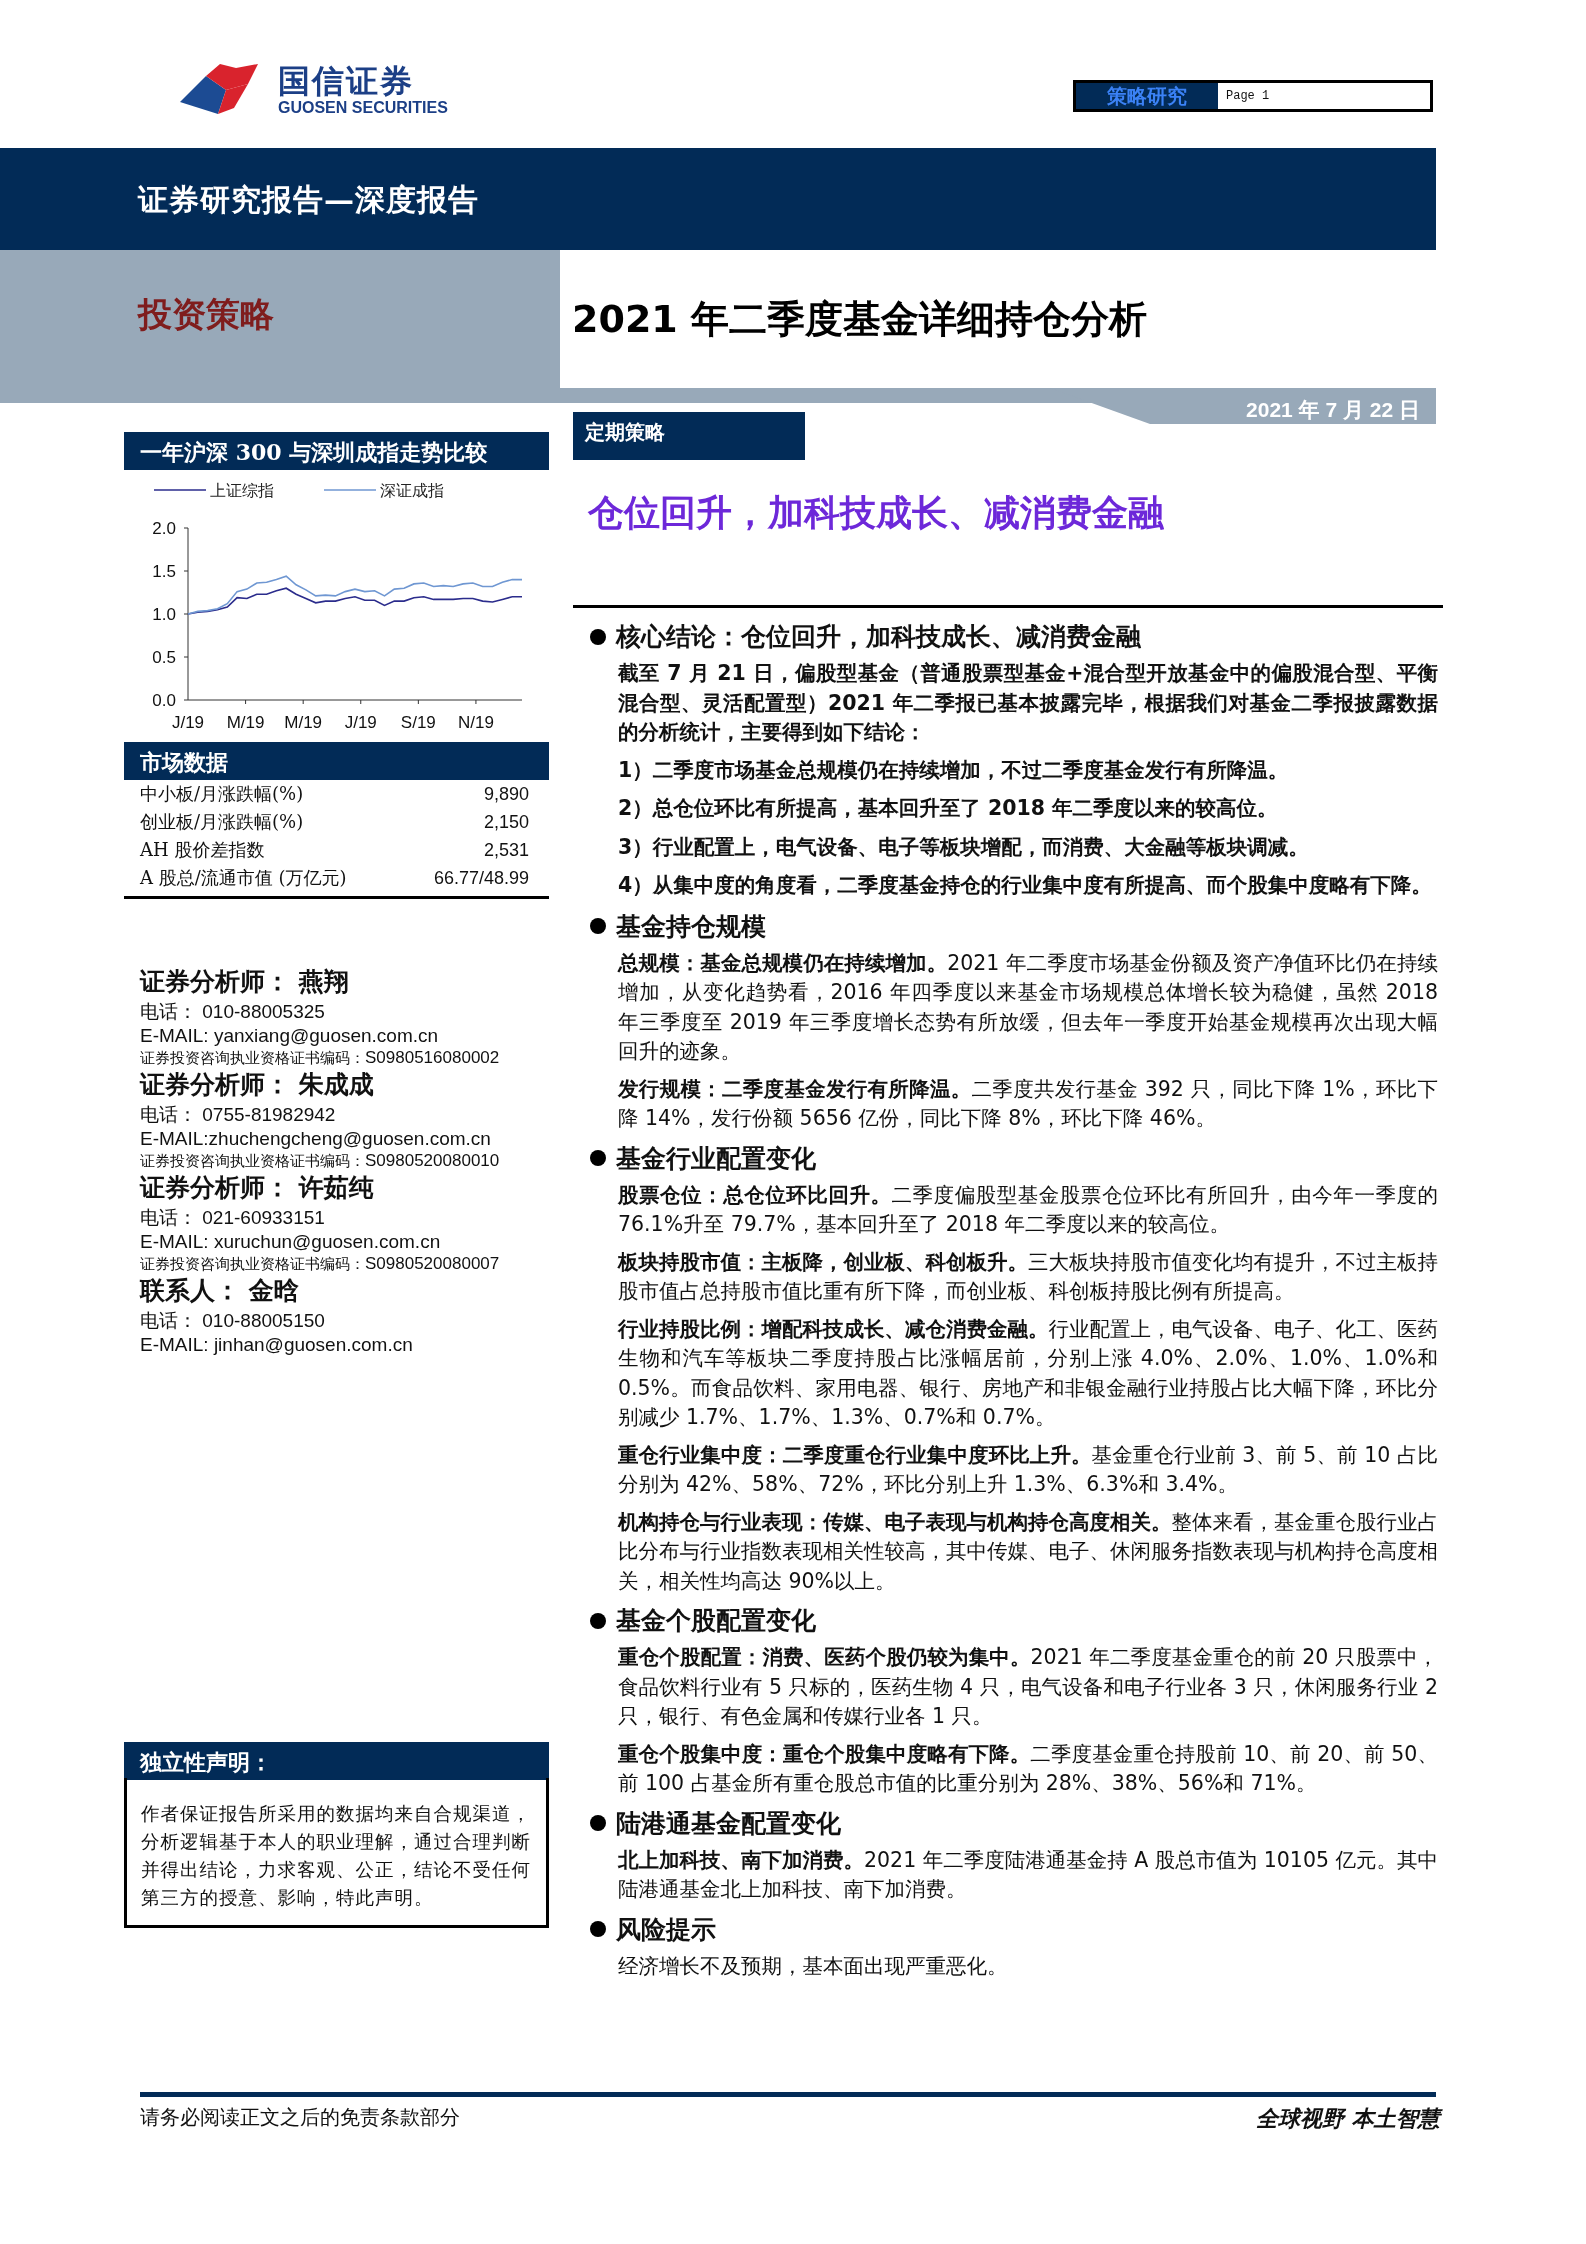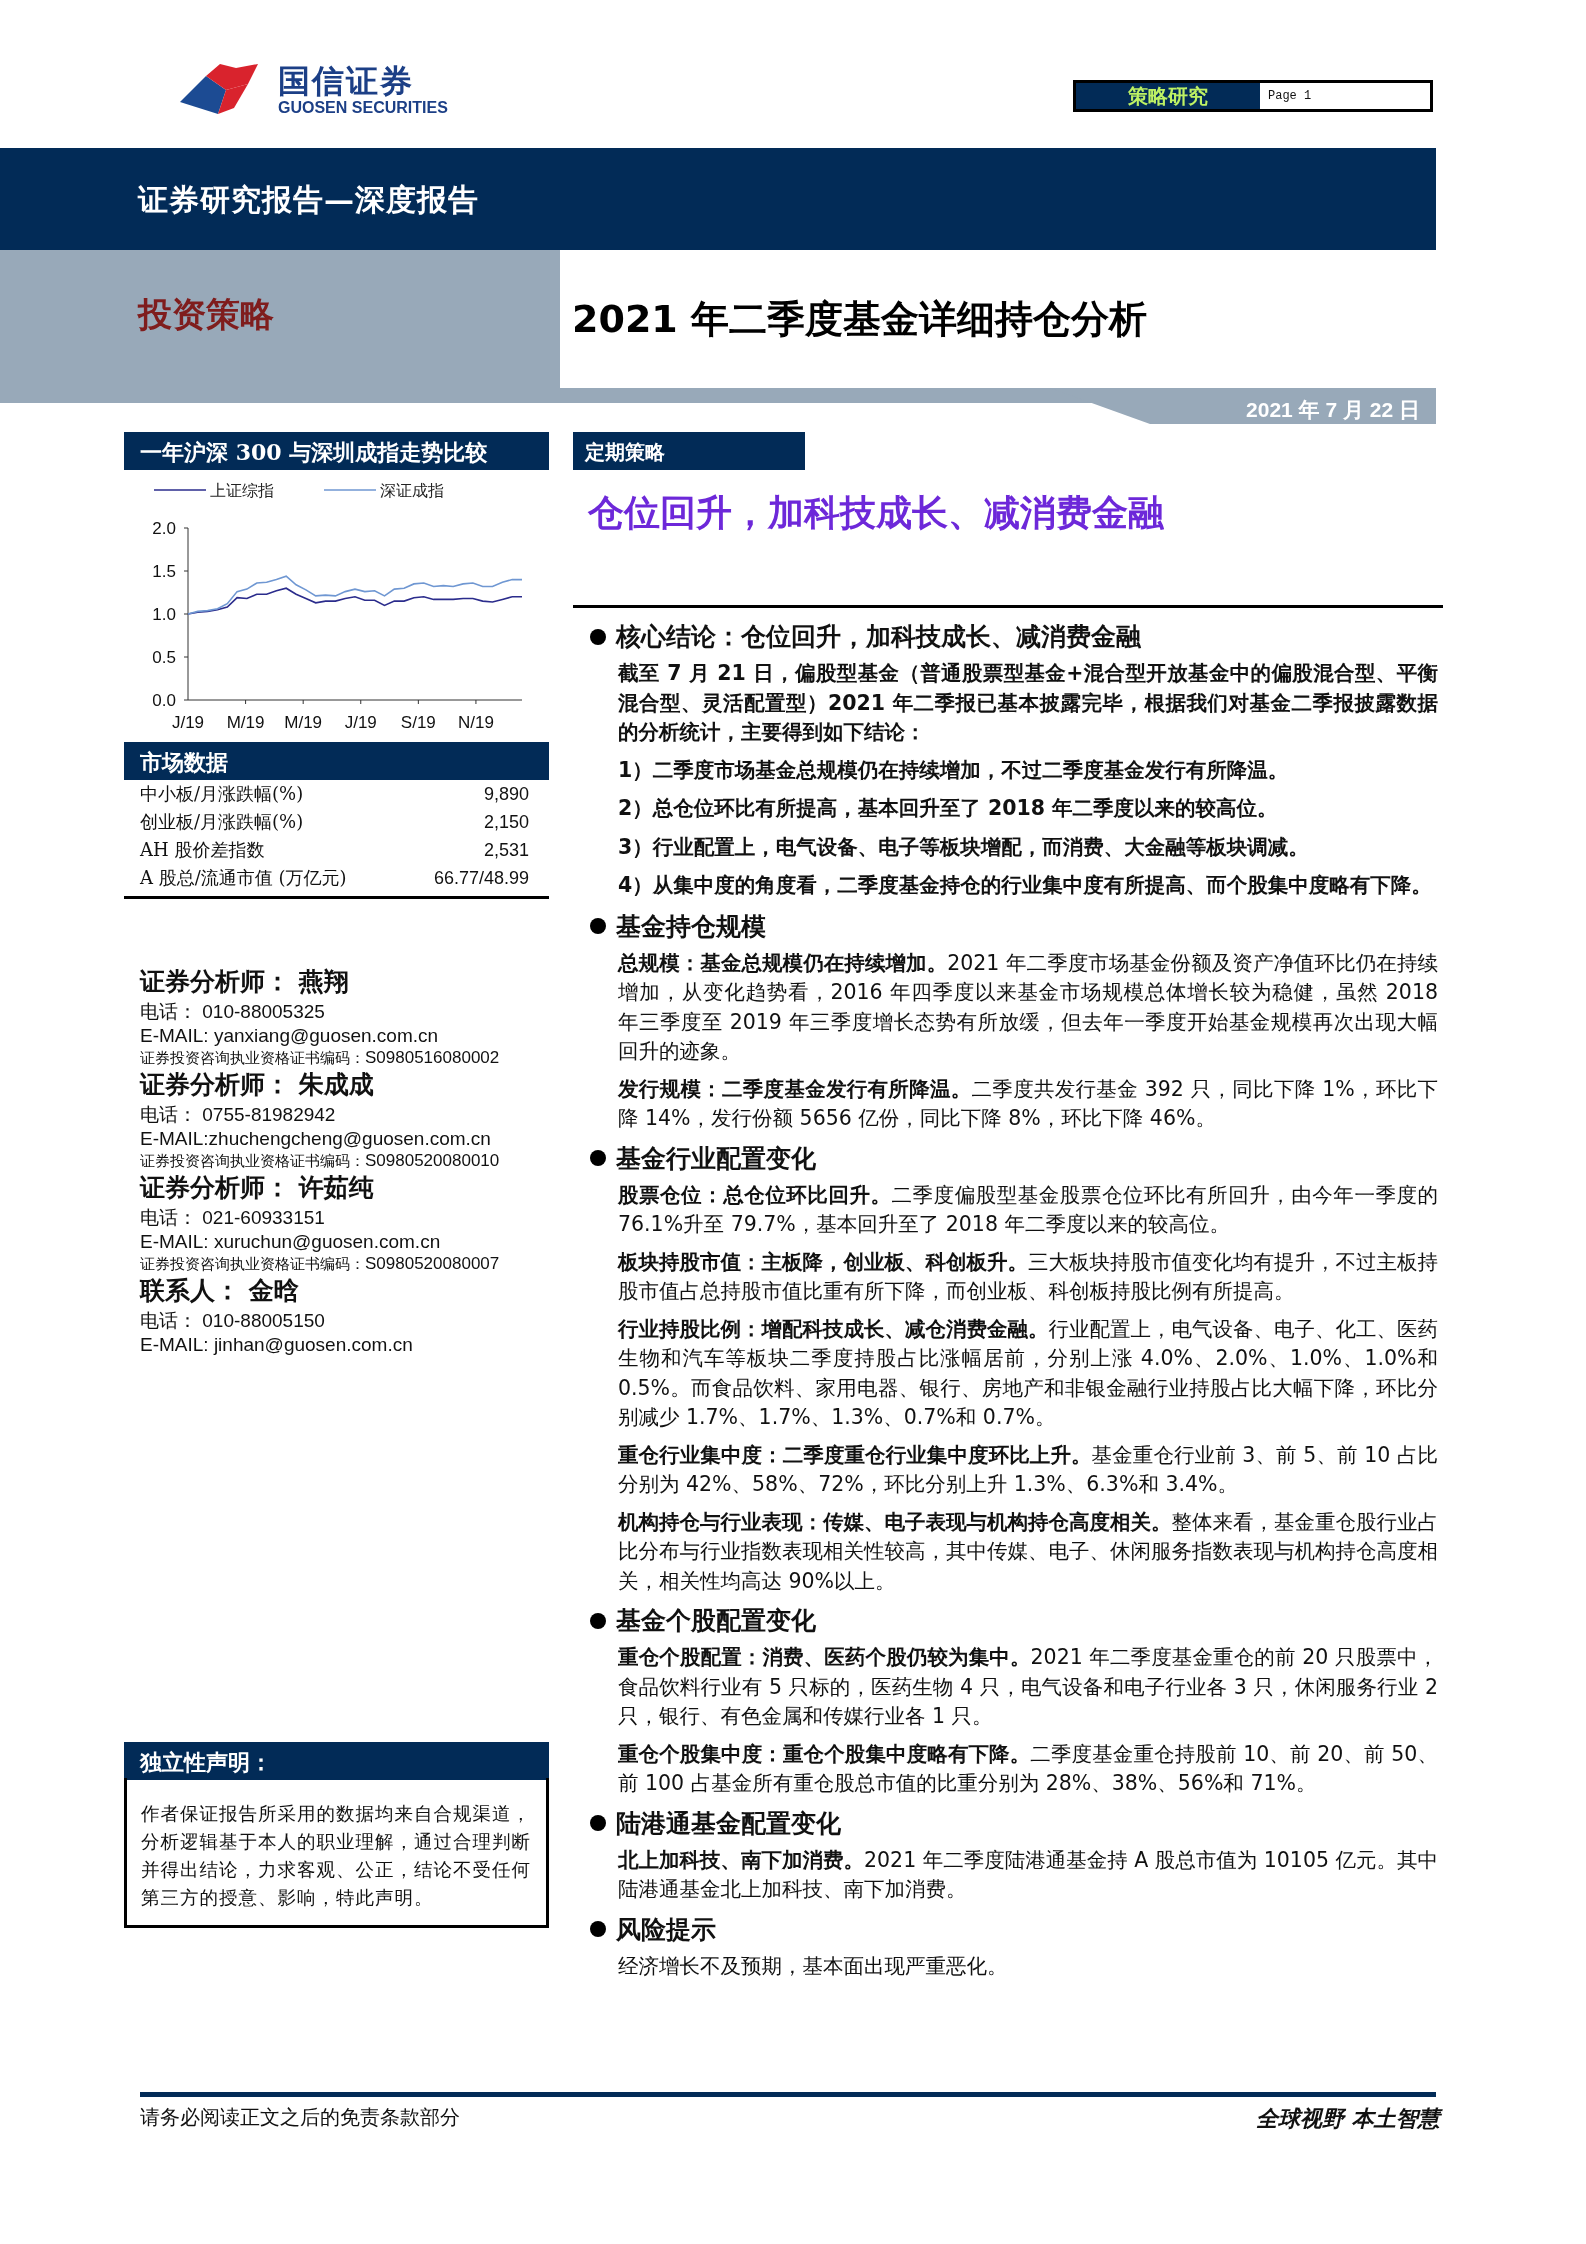--- a/index.html
+++ b/index.html
@@ -7,21 +7,21 @@
          font-family:"DejaVu Serif", "Liberation Serif", serif; color:#111; }
   .abs { position:absolute; }
   .navy { background:#022b57; }
   .gray { background:#98a9b9; }
 
   
   #logo { left:178px; top:58px; width:230px; height:64px; }
   #logo-text-cn { left:278px; top:60px; font-family:"DejaVu Sans", sans-serif; font-size:32px; font-weight:bold; color:#1c3f86; letter-spacing:2px; }
   #logo-text-en { left:278px; top:99px; font-family:"Liberation Sans", sans-serif; font-size:16px; font-weight:bold; color:#1c3f86; }
   #pagebox { left:1073px; top:80px; width:360px; height:32px; border:3px solid #000; display:flex; box-sizing:border-box; }
-  #pagebox .l { width:184px; background:#022b57; color:#bef264; font-size:20px; font-weight:bold; display:flex; align-items:center; justify-content:center; }
+  #pagebox .l { width:142px; background:#022b57; color:#3b82f6; font-size:20px; font-weight:bold; display:flex; align-items:center; justify-content:center; }
   #pagebox .r { flex:1; background:#fff; font-family:Liberation Mono, monospace; font-size:12px; display:flex; align-items:center; padding-left:8px; }
 
   #band1 { left:0; top:148px; width:1436px; height:102px; }
   #band1 span { position:absolute; left:138px; top:32px; color:#fff; font-size:30px; font-weight:bold; letter-spacing:1px; }
   #band2 { left:0; top:250px; width:1436px; height:153px; }
   #cat { left:138px; top:292px; font-size:34px; font-weight:bold; color:#7f1d1d; }
   #titlebox { left:560px; top:250px; width:876px; height:138px; background:#fff; }
   #titlebox span { position:absolute; left:12px; top:44px; font-family:"DejaVu Sans", sans-serif; font-size:38px; font-weight:bold; color:#000; }
   #datebar { left:1050px; top:388px; width:386px; height:36px; }
   #datebar span { position:absolute; right:16px; top:8px; font-family:"Liberation Sans", sans-serif; color:#fff; font-weight:bold; font-size:21px; }
@@ -37,21 +37,21 @@
   #analysts { left:140px; top:965px; width:420px; }
   .an-name { font-size:25px; font-weight:bold; line-height:34px; }
   .an-line { font-size:19px; line-height:24px; font-family:"Liberation Sans", sans-serif; }
   .an-line .cn { font-family:"DejaVu Serif", serif; }
   .an-cert { font-size:15px; line-height:20px; }
   .an-cert .num { font-family:"Liberation Sans", sans-serif; font-size:17px; }
 
   #indep-box { left:124px; top:1778px; width:425px; height:150px; border:3px solid #000; border-top:none; box-sizing:border-box; padding:22px 8px 0 14px; font-size:18.5px; line-height:28px; letter-spacing:1px; }
 
   
-  #tagbox { left:573px; top:432px; width:232px; height:38px; background:#022b57; color:#fff; font-size:20px; font-weight:bold; box-sizing:border-box; padding:7px 0 14px 12px; }
+  #tagbox { left:573px; top:412px; width:232px; height:48px; background:#022b57; color:#fff; font-size:20px; font-weight:bold; box-sizing:border-box; padding:7px 0 14px 12px; }
   #headline { left:588px; top:489px; font-size:36px; font-weight:bold; color:#6d28d9; }
   #mainrule { left:573px; top:605px; width:870px; border-top:3px solid #000; }
   #main { left:590px; top:612px; width:848px; }
   .sec { font-size:25px; font-weight:bold; display:flex; align-items:center; margin:8px 0 6px 0; }
   .sec .dot { width:16px; height:16px; border-radius:50%; background:#000; margin-right:10px; }
   .para { font-size:20.5px; line-height:29.5px; padding-left:28px; margin-bottom:8px; text-align:justify; font-family:"DejaVu Sans", sans-serif; }
   .para b { font-weight:bold; }
   .para.first { font-weight:bold; }
   .para.item { font-weight:bold; margin-bottom:9px; }
 

